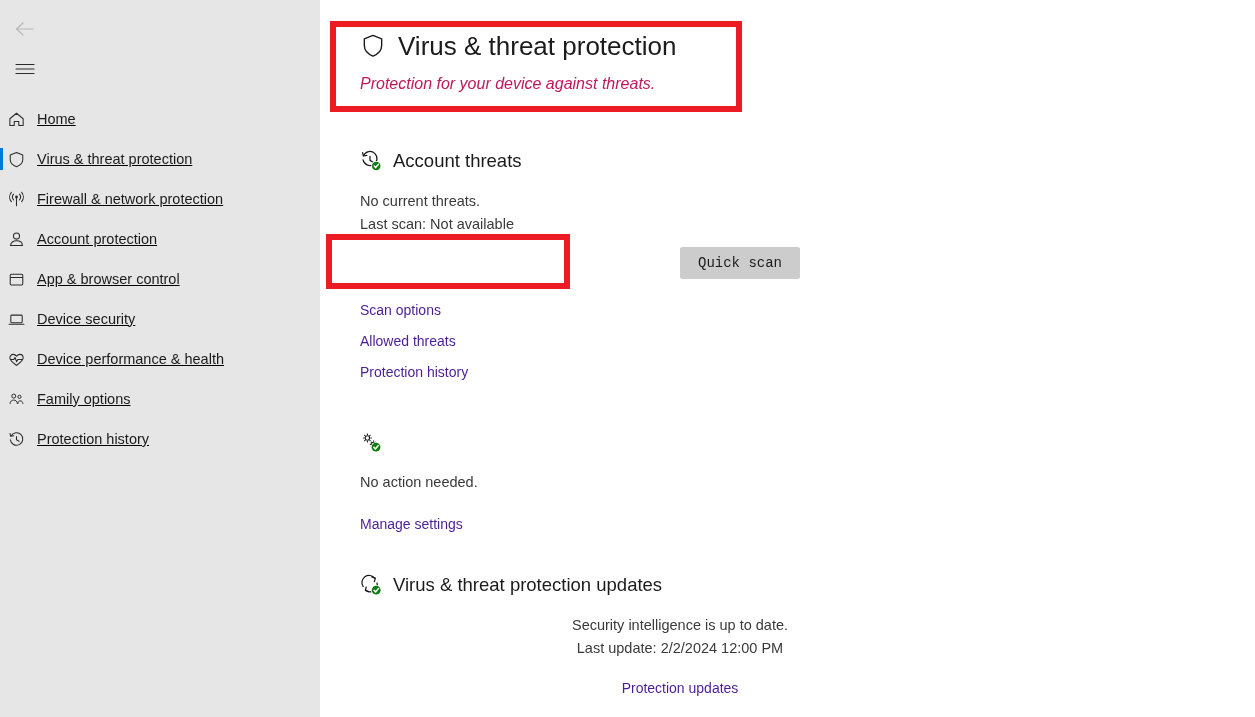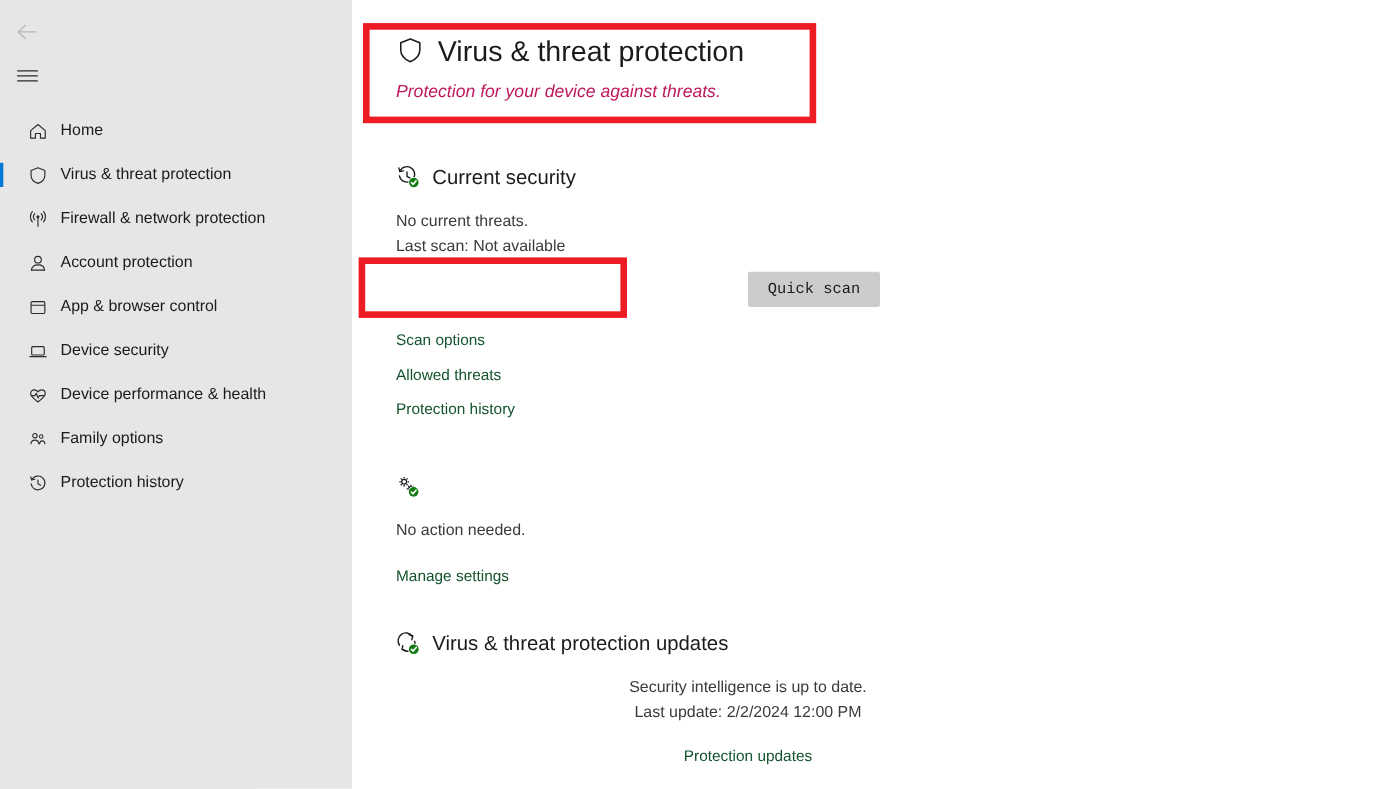--- a/index.html
+++ b/index.html
@@ -53,23 +53,24 @@
     position: absolute;
     left: 0;
     top: 99px;
     width: 320px;
   }
   .nav-item {
     position: relative;
     height: 40px;
     display: flex;
     align-items: center;
-    padding-left: 23px;
+    padding-left: 5px;
     box-sizing: border-box;
     cursor: default;
+    text-decoration: underline;
   }
   .nav-item .sel-bar {
     position: absolute;
     left: 0px;
     top: 9px;
     width: 3px;
     height: 22px;
     background: #0078d4;
     display: none;
   }
@@ -156,21 +157,21 @@
     white-space: nowrap;
   }
   .section-line {
     font-size: 14.5px;
     color: #3a3a3a;
     line-height: 23px;
   }
   .link {
     display: inline-block;
     font-size: 14px;
-    color: #14532d;
+    color: #4c1d95;
     text-decoration: none;
     cursor: default;
   }
 
   #quick-scan-button {
     position: absolute;
     left: 360px;
     top: 247px;
     width: 120px;
     height: 32px;
@@ -339,21 +340,21 @@
       <span class="section-icon">
         <svg width="22" height="22" viewBox="0 0 22 22" fill="none" aria-hidden="true">
           <path d="M3.6 5.6 A7 7 0 1 1 3.1 9.9" stroke="#1b1b1b" stroke-width="1.25" fill="none" stroke-linecap="round"></path>
           <path d="M2.6 2.6 L3.4 6.0 L6.8 5.3" stroke="#1b1b1b" stroke-width="1.25" fill="none" stroke-linecap="round" stroke-linejoin="round"></path>
           <path d="M10 6.4 V10.4 L12.8 12.0" stroke="#1b1b1b" stroke-width="1.25" fill="none" stroke-linecap="round" stroke-linejoin="round"></path>
           <circle cx="16.2" cy="16.0" r="5.0" fill="#ffffff"></circle>
           <circle cx="16.2" cy="16.0" r="4.3" fill="#107c10"></circle>
           <path d="M14.2 16.1 L15.6 17.6 L18.3 14.4" stroke="#ffffff" stroke-width="1.5" fill="none" stroke-linecap="round" stroke-linejoin="round"></path>
         </svg>
       </span>
-      <span class="section-title">Current security</span>
+      <span class="section-title">Account threats</span>
     </div>
     <div class="section-line" style="margin-top:18px;">No current threats.</div>
     <div class="section-line">Last scan: Not available</div>
   </div>
 
   <button id="quick-scan-button">Quick scan</button>
 
   <div class="section" style="top:301px;">
     <div style="height:31px;">
       <a class="link" href="#">Scan options</a>

